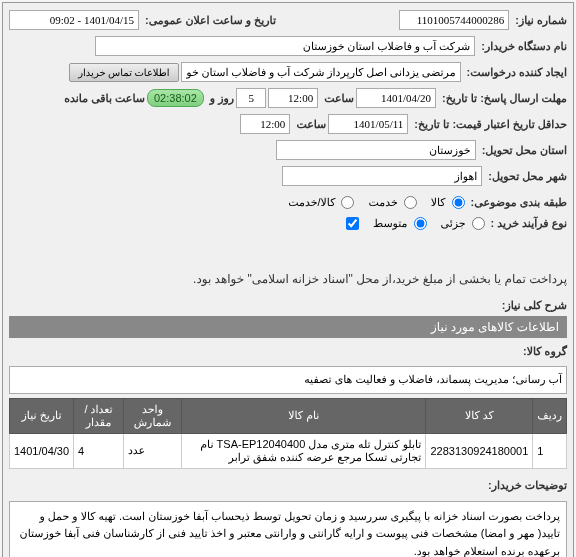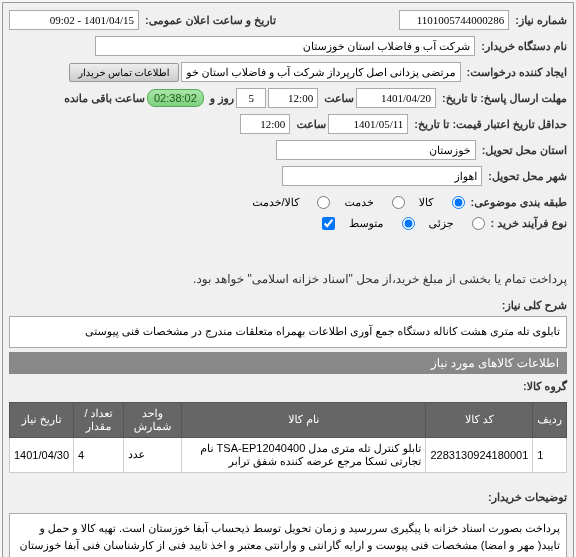--- a/index.html
+++ b/index.html
@@ -9,21 +9,21 @@
 .panel-body { padding: 6px; }
 .row { display: flex; align-items: center; margin-bottom: 4px; min-height: 22px; flex-wrap: wrap; gap: 2px; }
 .label { color: #333; font-size: 11px; white-space: nowrap; margin-left: 4px; font-weight: bold; }
 .field { border: 1px solid #aaa; background: #fff; padding: 2px 4px; font-size: 11px; height: 20px; font-family: Tahoma; }
 .field-sm { width: 50px; }
 .field-md { width: 110px; }
 .field-lg { width: 380px; }
 .field-xl { width: 200px; }
 .btn { background: linear-gradient(#eee, #ccc); border: 1px solid #999; padding: 3px 8px; font-size: 10px; cursor: pointer; font-family: Tahoma; border-radius: 2px; }
 .btn-green { background: linear-gradient(#a8e6a8, #7fcf7f); color: #1a5a1a; }
-.radio-group { display: flex; align-items: center; gap: 16px; margin-left: 12px; }
+.radio-group { display: flex; align-items: center; gap: 4px; margin-left: 12px; }
 .radio-group input { margin-left: 2px; }
 .desc-box { border: 1px solid #aaa; background: #fff; padding: 6px; font-size: 11px; line-height: 1.6; margin: 4px 0; }
 .section-title { background: #888; color: #ffffff; padding: 4px 8px; font-size: 12px; margin: 4px 0 2px 0; }
 table.data-table { width: 100%; border-collapse: collapse; font-size: 11px; }
 table.data-table th { background: #666; color: #fff; padding: 4px; border: 1px solid #555; font-weight: normal; }
 table.data-table td { background: #fff; padding: 4px; border: 1px solid #ccc; text-align: left; }
 table.data-table td.right { text-align: right; }
 .chk { margin-left: 2px; }
 .small-text { font-size: 12px; color: #333; margin-top: 40px; }
 </style>
@@ -106,27 +106,27 @@
         <input type="radio" name="pt" checked="" style="">
         <span>متوسط</span>
       </span>
       <input type="checkbox" class="chk" checked="" style="">
       <span class="small-text">پرداخت تمام یا بخشی از مبلغ خرید،از محل "اسناد خزانه اسلامی" خواهد بود.</span>
     </div>
 
     <div class="row" style="align-items:flex-end">
       <span class="label">شرح کلی نیاز:</span>
     </div>
-    <div class="desc-box">تابلوی تله متری هشت کاناله دستگاه جمع آوری اطلاعات بهمراه متعلقات مندرج در مشخصات فنی پیوستی</div>
 
     <div class="section-title">اطلاعات کالاهای مورد نیاز</div>
 
     <div class="row">
       <span class="label">گروه کالا:</span>
     </div>
+    <div class="desc-box" style="padding:4px">آب رسانی؛ مدیریت پسماند، فاضلاب و فعالیت های تصفیه</div>
 
     <table class="data-table">
       <thead>
         <tr>
           <th>ردیف</th>
           <th>کد کالا</th>
           <th>نام کالا</th>
           <th>واحد شمارش</th>
           <th>تعداد / مقدار</th>
           <th>تاریخ نیاز</th>
@@ -137,19 +137,19 @@
           <td>1</td>
           <td>2283130924180001</td>
           <td class="right">تابلو کنترل تله متری مدل TSA-EP12040400 نام تجارتی تسکا مرجع عرضه کننده شفق ترابر</td>
           <td>عدد</td>
           <td>4</td>
           <td>1401/04/30</td>
         </tr>
       </tbody>
     </table>
 
-    <div class="row" style="margin-top:14px">
+    <div class="row" style="margin-top:6px">
       <span class="label">توضیحات خریدار:</span>
     </div>
     <div class="desc-box">پرداخت بصورت اسناد خزانه با پیگیری سررسید و زمان تحویل توسط ذیحساب آبفا خوزستان است. تهیه کالا و حمل و تایید( مهر و امضا) مشخصات فنی پیوست و ارایه گارانتی و وارانتی معتبر و اخذ تایید فنی از کارشناسان فنی آبفا خوزستان برعهده برنده استعلام خواهد بود.</div>
 
   </div>
 </div>
 
 </body></html>

